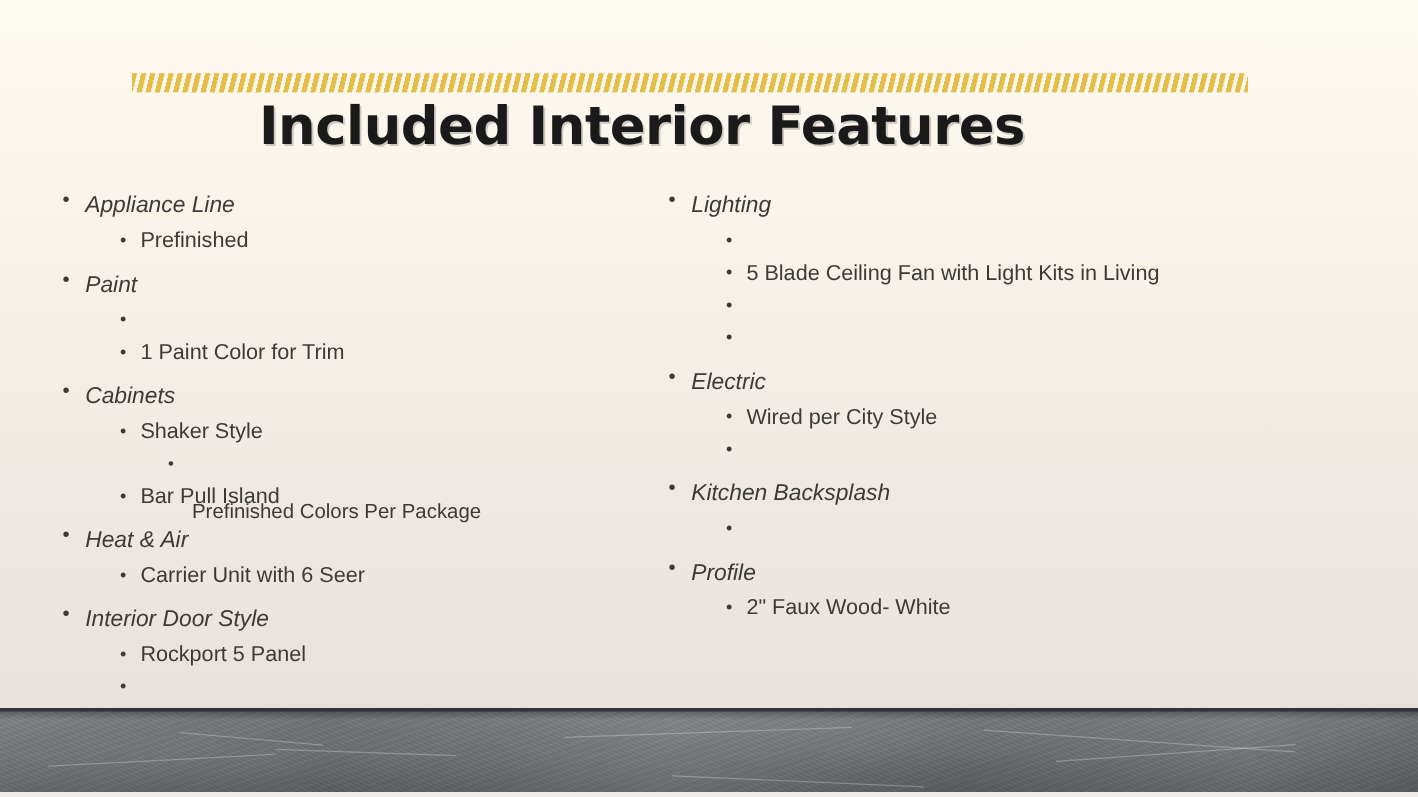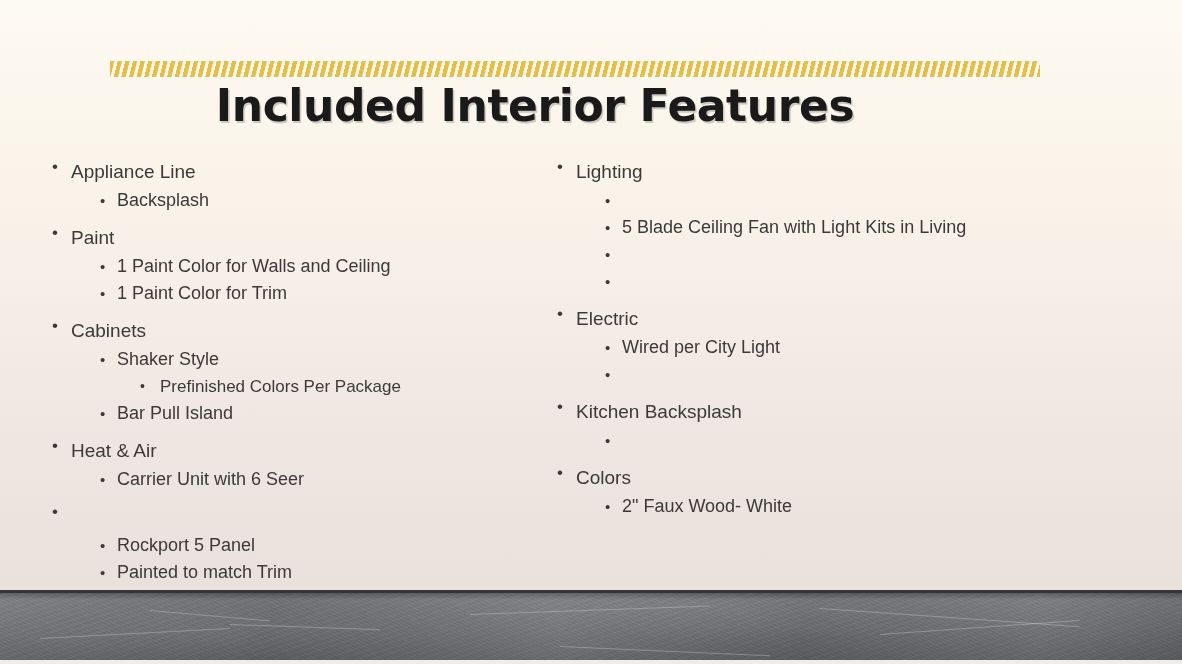--- a/index.html
+++ b/index.html
@@ -86,31 +86,31 @@
     top: 0;
     color: #3b3a38;
   }
   .bullet-row .txt {
     display: inline-block;
   }
 
   
   .lv1 { height: 30px; font-size: 19px; padding-top: 5px; }
   .lv1 .dot { left: 8px;  font-size: 17px; line-height: 30px; top: 0; }
-  .lv1 .txt { margin-left: 27px; line-height: 30px; }
+  .lv1 .txt { margin-left: 27px; line-height: 30px; font-style: italic; }
 
   
   .lv2 { height: 27px; font-size: 18px; }
   .lv2 .dot { left: 56px; font-size: 15px; line-height: 27px; top: 0; }
   .lv2 .txt { margin-left: 73px; line-height: 27px; }
 
   
   .lv3 { height: 27px; font-size: 17px; }
   .lv3 .dot { left: 96px; font-size: 14px; line-height: 27px; top: 0; }
-  .lv3 .txt { margin-left: 116px; line-height: 27px; }
+  .lv3 .txt { margin-left: 116px; line-height: 27px; margin-top: 40px; }
 
   .gap-after { margin-bottom: 4px; }
 
   
   .stone-band {
     position: absolute;
     left: 0;
     top: 590px;
     width: 1182px;
     height: 70px;
@@ -168,46 +168,46 @@
 
 <div class="slide">
 
   <div class="accent-bar"></div>
 
   <div class="title">Included Interior Features</div>
 
   <div class="columns">
     <div class="col col-left" id="col-left">
         <div class="bullet-row lv1"><span class="dot">•</span><span class="txt">Appliance Line</span></div>
-        <div class="bullet-row lv2 gap-after"><span class="dot">•</span><span class="txt">Backsplash</span></div>
+        <div class="bullet-row lv2 gap-after"><span class="dot">•</span><span class="txt">Prefinished</span></div>
         <div class="bullet-row lv1"><span class="dot">•</span><span class="txt">Paint</span></div>
-        <div class="bullet-row lv2"><span class="dot">•</span><span class="txt">1 Paint Color for Walls and Ceiling</span></div>
+        <div class="bullet-row lv2"><span class="dot">•</span></div>
         <div class="bullet-row lv2 gap-after"><span class="dot">•</span><span class="txt">1 Paint Color for Trim</span></div>
         <div class="bullet-row lv1"><span class="dot">•</span><span class="txt">Cabinets</span></div>
         <div class="bullet-row lv2"><span class="dot">•</span><span class="txt">Shaker Style</span></div>
         <div class="bullet-row lv3"><span class="dot">•</span><span class="txt">Prefinished Colors Per Package</span></div>
         <div class="bullet-row lv2 gap-after"><span class="dot">•</span><span class="txt">Bar Pull Island</span></div>
         <div class="bullet-row lv1"><span class="dot">•</span><span class="txt">Heat &amp; Air</span></div>
         <div class="bullet-row lv2 gap-after"><span class="dot">•</span><span class="txt">Carrier Unit with 6 Seer</span></div>
-        <div class="bullet-row lv1"><span class="dot">•</span></div>
+        <div class="bullet-row lv1"><span class="dot">•</span><span class="txt">Interior Door Style</span></div>
         <div class="bullet-row lv2"><span class="dot">•</span><span class="txt">Rockport 5 Panel</span></div>
-        <div class="bullet-row lv2"><span class="dot">•</span><span class="txt">Painted to match Trim</span></div>
+        <div class="bullet-row lv2"><span class="dot">•</span></div>
       </div>
     <div class="col col-right" id="col-right">
         <div class="bullet-row lv1"><span class="dot">•</span><span class="txt">Lighting</span></div>
         <div class="bullet-row lv2"><span class="dot">•</span></div>
         <div class="bullet-row lv2"><span class="dot">•</span><span class="txt">5 Blade Ceiling Fan with Light Kits in Living</span></div>
         <div class="bullet-row lv2"><span class="dot">•</span></div>
         <div class="bullet-row lv2 gap-after"><span class="dot">•</span></div>
         <div class="bullet-row lv1"><span class="dot">•</span><span class="txt">Electric</span></div>
-        <div class="bullet-row lv2"><span class="dot">•</span><span class="txt">Wired per City Light</span></div>
+        <div class="bullet-row lv2"><span class="dot">•</span><span class="txt">Wired per City Style</span></div>
         <div class="bullet-row lv2 gap-after"><span class="dot">•</span></div>
         <div class="bullet-row lv1"><span class="dot">•</span><span class="txt">Kitchen Backsplash</span></div>
         <div class="bullet-row lv2 gap-after"><span class="dot">•</span></div>
-        <div class="bullet-row lv1"><span class="dot">•</span><span class="txt">Colors</span></div>
+        <div class="bullet-row lv1"><span class="dot">•</span><span class="txt">Profile</span></div>
         <div class="bullet-row lv2"><span class="dot">•</span><span class="txt">2" Faux Wood- White</span></div>
       </div>
   </div>
 
   <div class="stone-band">
     <div class="stone-edge-top"></div>
     <div class="stone-scratch" style="left:40px;  top:48px; width:190px; transform:rotate(-3deg);"></div>
     <div class="stone-scratch" style="left:230px; top:34px; width:150px; transform:rotate(2deg);"></div>
     <div class="stone-scratch" style="left:470px; top:24px; width:240px; transform:rotate(-2deg);"></div>
     <div class="stone-scratch" style="left:560px; top:56px; width:210px; transform:rotate(2.5deg);"></div>

